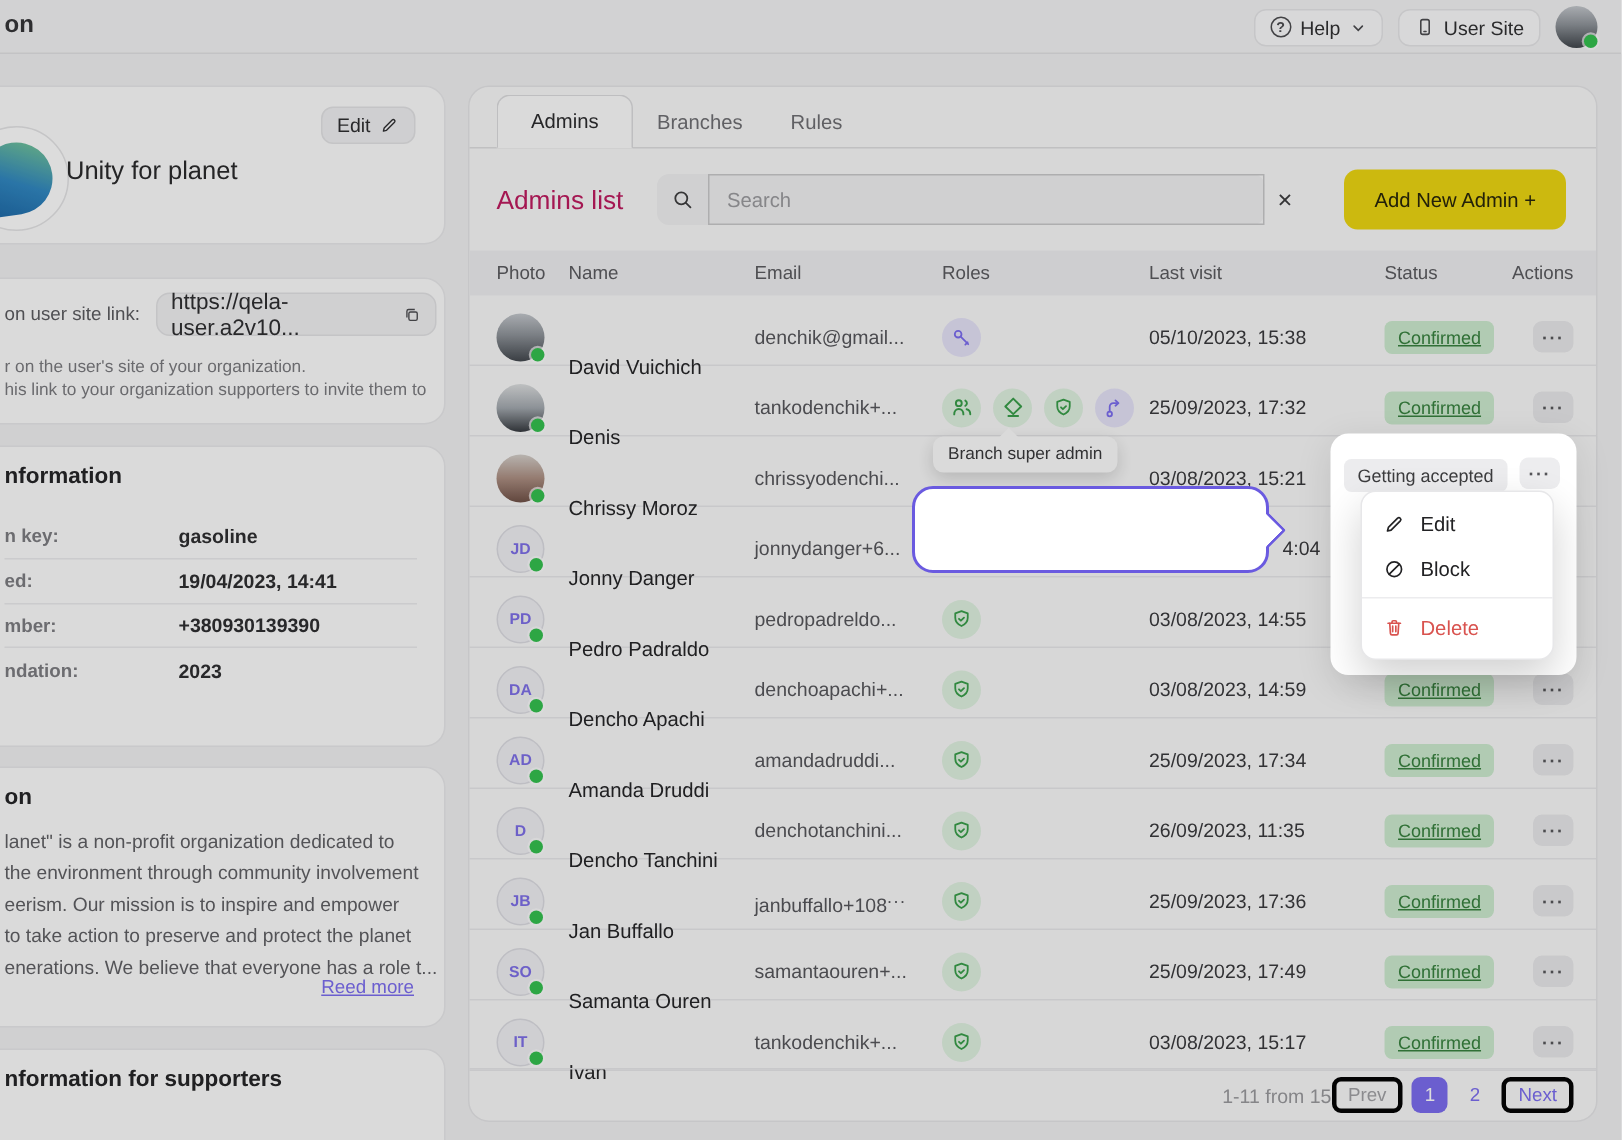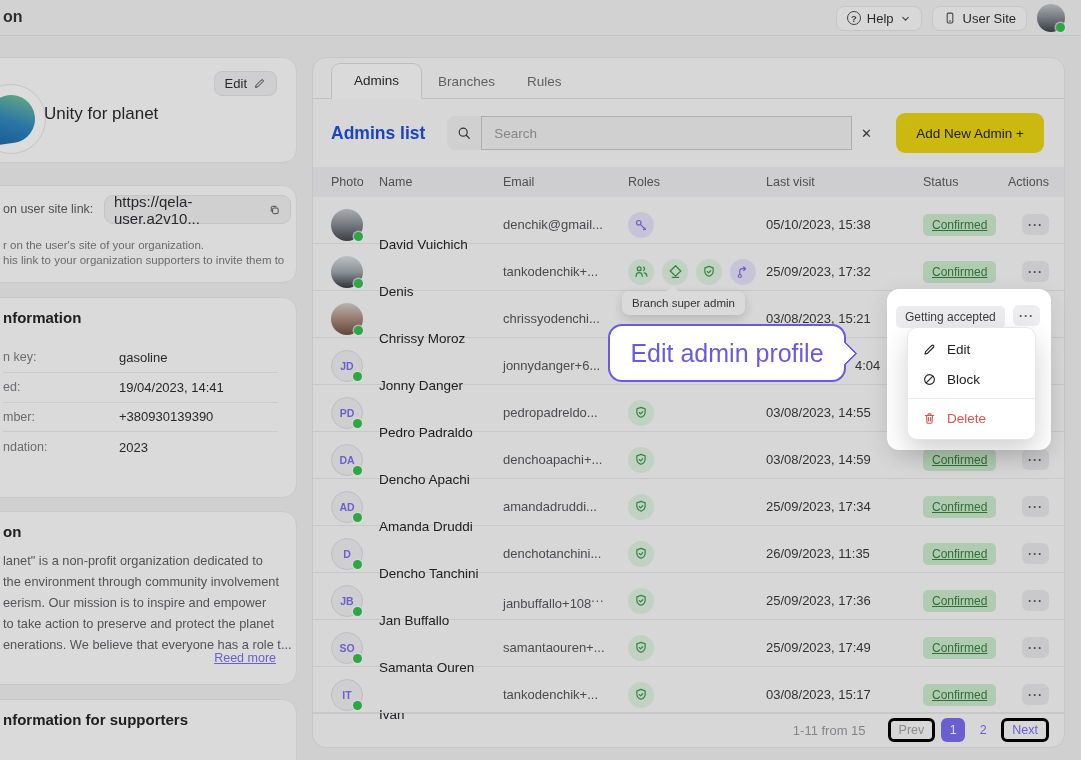--- a/index.html
+++ b/index.html
@@ -49,21 +49,21 @@
 
   .card-link { top:185px; height:98px; }
   .link-label { position:absolute; left:62px; top:16px; font-size:12.5px; color:#5a5a5e; }
   .link-btn { position:absolute; left:163px; top:9px; width:187px; height:29px;
     display:flex; align-items:center; justify-content:space-between; padding:0 9px;
     background:#f1f1f3; border:1px solid #e3e3e5; border-radius:9px; font-size:15px; color:#2c2c2e; cursor:pointer; }
   .link-helper { position:absolute; left:62px; top:52px; font-size:11.5px; line-height:15px; color:#7a7a7e; }
 
   .card-info { top:297px; height:201px; }
   .card-head { position:absolute; left:62px; top:11px; font-size:15px; font-weight:700; color:#232325; }
-  .info-rows { position:absolute; left:62px; right:18px; top:45px; }
+  .info-rows { position:absolute; left:62px; right:18px; top:45px;font-weight:bold; }
   .info-row { height:29.8px; display:flex; align-items:center; border-bottom:1px solid #ececee; }
   .info-row:last-child { border-bottom:none; }
   .info-label { width:116px; font-size:12.5px; color:#7c7c80; }
   .info-value { font-size:13px; color:#2c2c2e; }
 
   .card-about { top:511px; height:174px; }
   .about-lines { position:absolute; left:62px; top:38px; font-size:12.8px; line-height:21px; color:#5f5f63; }
   .read-more { position:absolute; right:20px; top:139px; font-size:12.5px; color:var(--accent,#7b6cf0);
     text-decoration:underline; cursor:pointer; }
 
@@ -75,21 +75,21 @@
     background:#fafafa; border:1px solid #e6e6e8; border-radius:14px;
   }
   .tabstrip { position:absolute; left:0; right:0; top:0; height:41px;
     border-bottom:1px solid #dedee0; display:flex; align-items:flex-end; padding-left:18px; }
   .tab { font-size:13.5px; color:#6e6e72; padding:9px 16px 10px; cursor:pointer; position:relative; top:1px; }
   .tab.active {
     color:#2a2a2c; background:#fdfdfd; border:1px solid #dcdcde; border-bottom:1px solid #fdfdfd;
     border-radius:9px 9px 0 0; padding:9px 22px 10px;
   }
   .toolbar { position:absolute; left:18px; right:20px; top:55px; height:40px; display:flex; align-items:center; }
-  .list-heading { font-size:17.5px; font-weight:700; color:#1d4ed8; }
+  .list-heading { font-size:17.5px; font-weight:400; color:#be185d; }
   .search-group { margin-left:22px; display:flex; align-items:center; height:34px;
     background:#f1f1f2; border-radius:8px; }
   .search-iconbox { width:34px; height:34px; display:flex; align-items:center; justify-content:center; color:#3c3c3e; cursor:pointer; }
   .search-input { width:371px; height:34px; border:1px solid #c9c9cb; background:transparent;
     font-family:inherit; font-size:13.5px; color:#2c2c2e; padding:0 12px; outline:none; }
   .search-input::placeholder { color:#9a9a9e; }
   .search-clear { width:28px; height:34px; background:none; border:none; font-size:13px; color:#3a3a3c; cursor:pointer; }
   .add-btn { margin-left:auto; height:40px; padding:0 20px; background:var(--yellow,#edd60f);
     border:none; border-radius:9px; font-family:inherit; font-size:13.5px; font-weight:500; color:#262408; cursor:pointer;text-align:center; }
 
@@ -116,21 +116,21 @@
   .cell-visit { font-size:13px; color:#38383b; }
   .visit-offset { padding-left:89px; }
   .badge { display:inline-block; padding:4px 9px; border-radius:5px; font-size:12px; }
   .badge-green { background:var(--badgeGreenBg,#cdeccf); color:var(--badgeGreenText,#35803c);text-decoration:underline; }
   .badge-grey { background:#ececee; color:#3c3c3e; }
   .cell-actions { text-align:right; }
   .more-btn { width:27px; height:21px; border:none; border-radius:6px; background:#e9e9eb;
     color:#555559; font-size:12px; font-weight:700; letter-spacing:1px; line-height:10px; cursor:pointer; }
 
   .tfooter { position:absolute; left:0; right:0; bottom:0; height:35px; border-top:1px solid #e8e8ea;
-    display:flex; align-items:center; justify-content:flex-end; padding-right:15px; gap:22px; }
+    display:flex; align-items:center; justify-content:flex-end; padding-right:15px; }
   .range-text { font-size:13px; color:#99999d; }
   .pager { display:flex; gap:6px; }
   .page-item { min-width:24px; height:24px; padding:0 8px; display:flex; align-items:center; justify-content:center;
     font-size:12.5px; border-radius:6px; color:var(--accent,#7b6cf0); cursor:pointer; }
   .page-item.boxed { border:3px solid #000000; }
   .page-item.muted { color:#a0a0a4; }
   .page-item.active { background:var(--accent,#7b6cf0); color:#fff; }
 
   
   .role-tooltip { position:absolute; left:622px; top:291px; z-index:10;
@@ -542,15 +542,14 @@
           <path d="M4.5 6 h11 M8 6 V4.8 a1 1 0 0 1 1-1 h2 a1 1 0 0 1 1 1 V6"></path>
           <path d="M6 6 l.6 9 a1.4 1.4 0 0 0 1.4 1.3 h4 a1.4 1.4 0 0 0 1.4-1.3 L14 6"></path>
           <path d="M8.6 8.6 v4.8 M11.4 8.6 v4.8"></path>
         </svg>
       </span>
       <span>Delete</span>
     </div>
   </div>
 
 <div class="callout">
-  <span class="callout-text">Edit admin profile</span>
   <span class="callout-arrow"></span>
 </div>
 
 </body></html>

